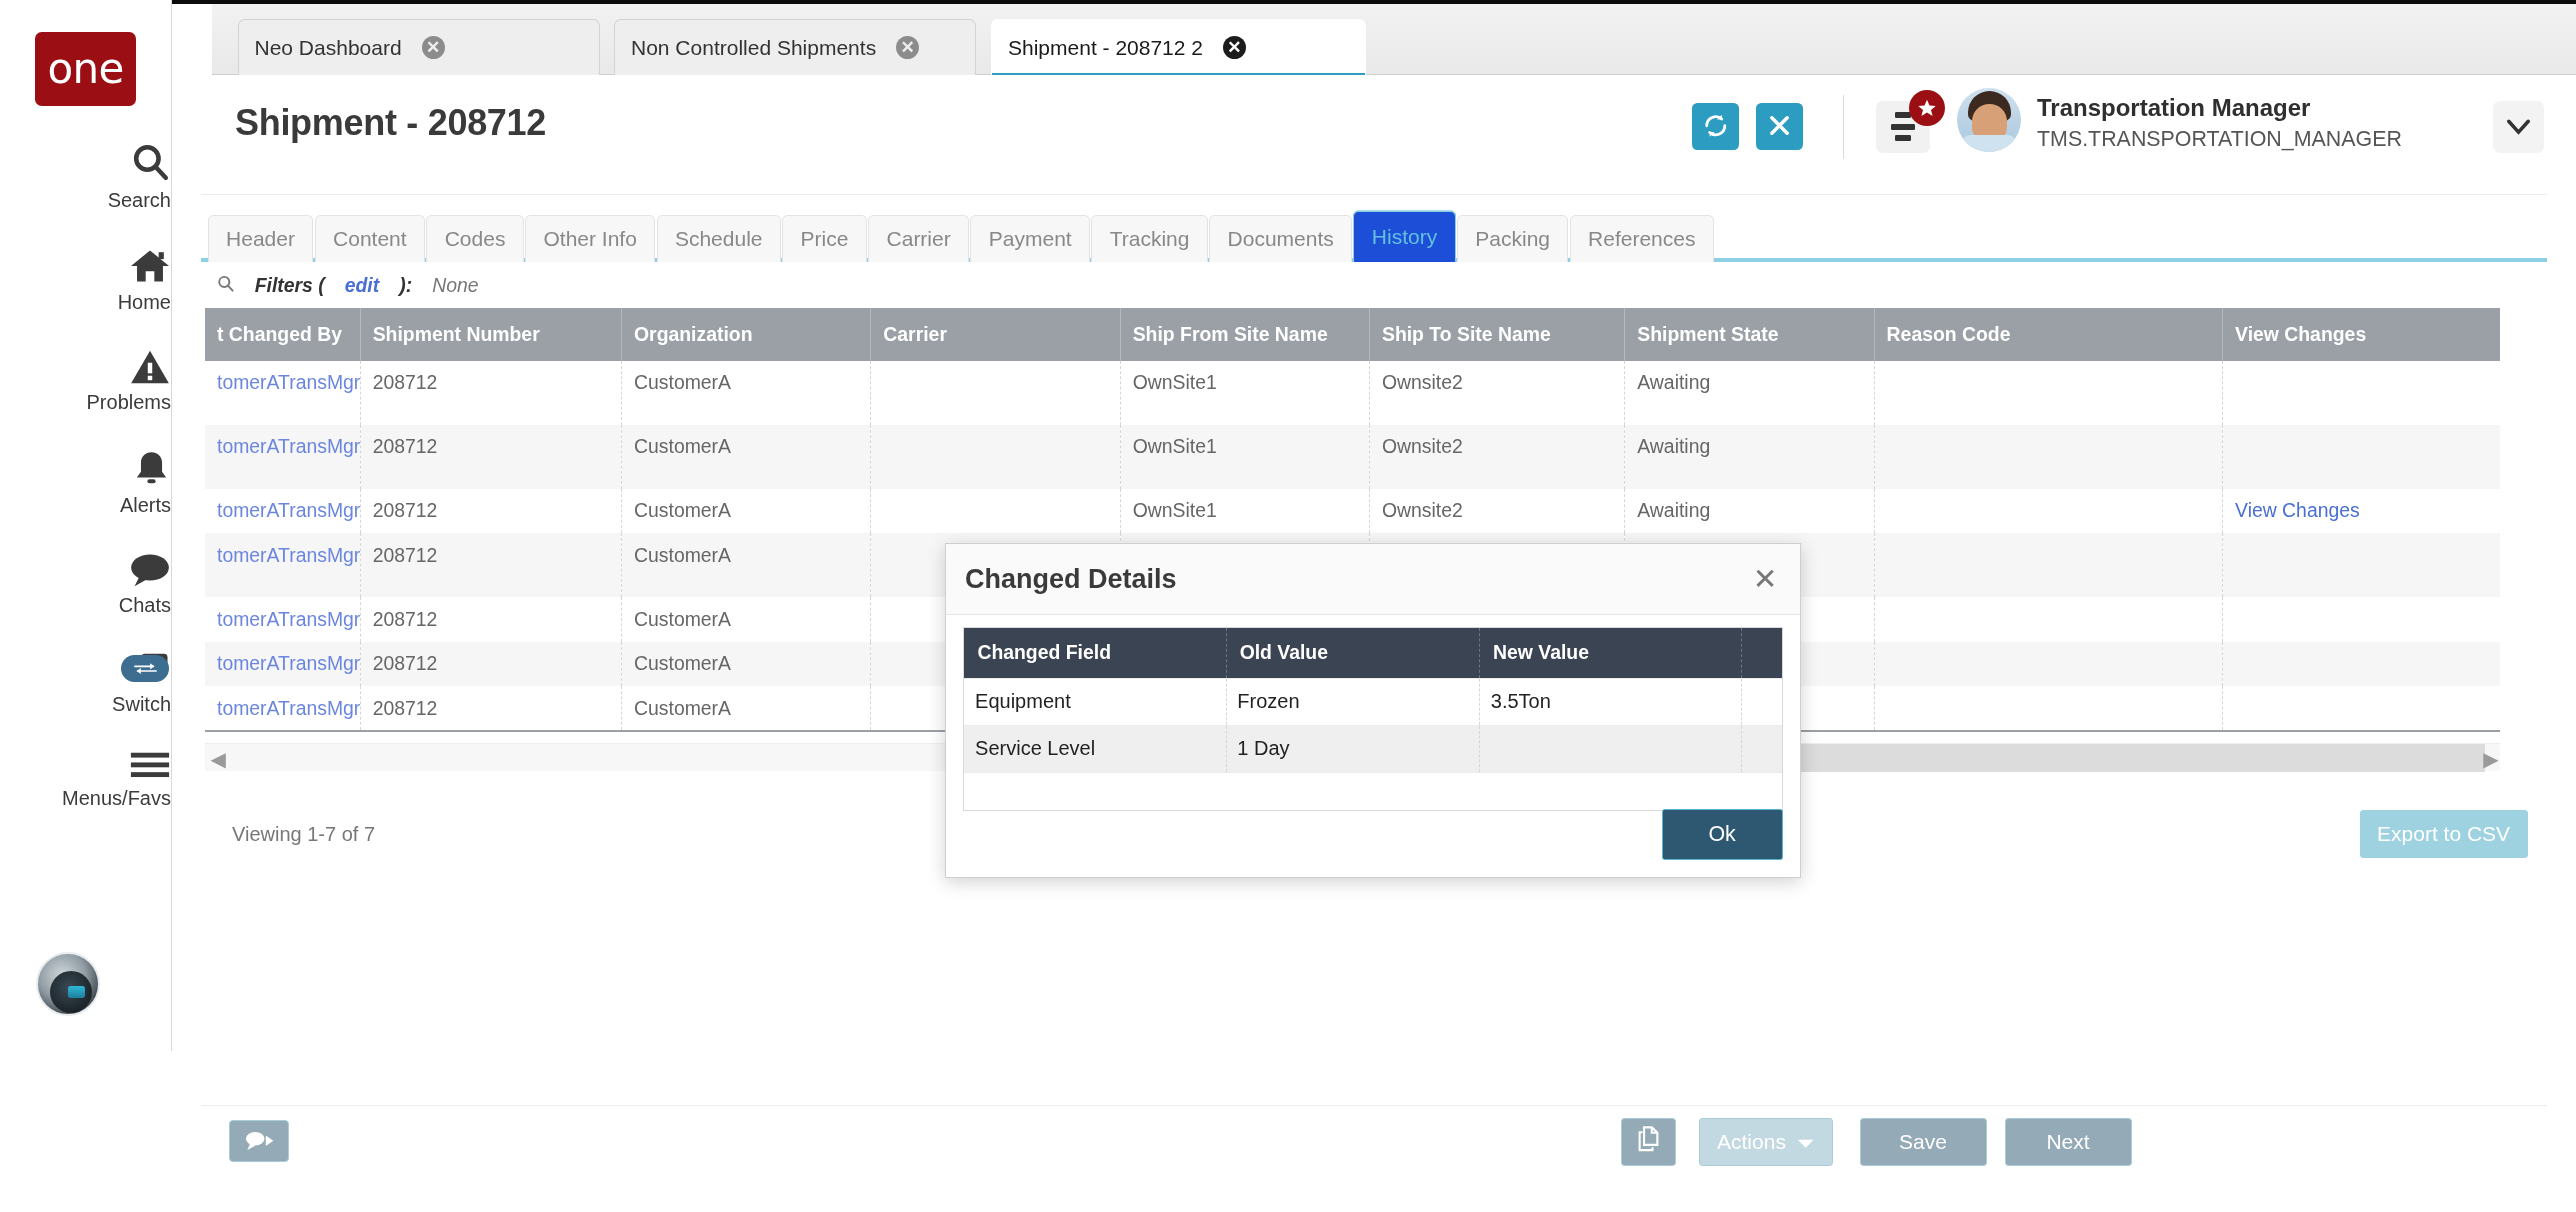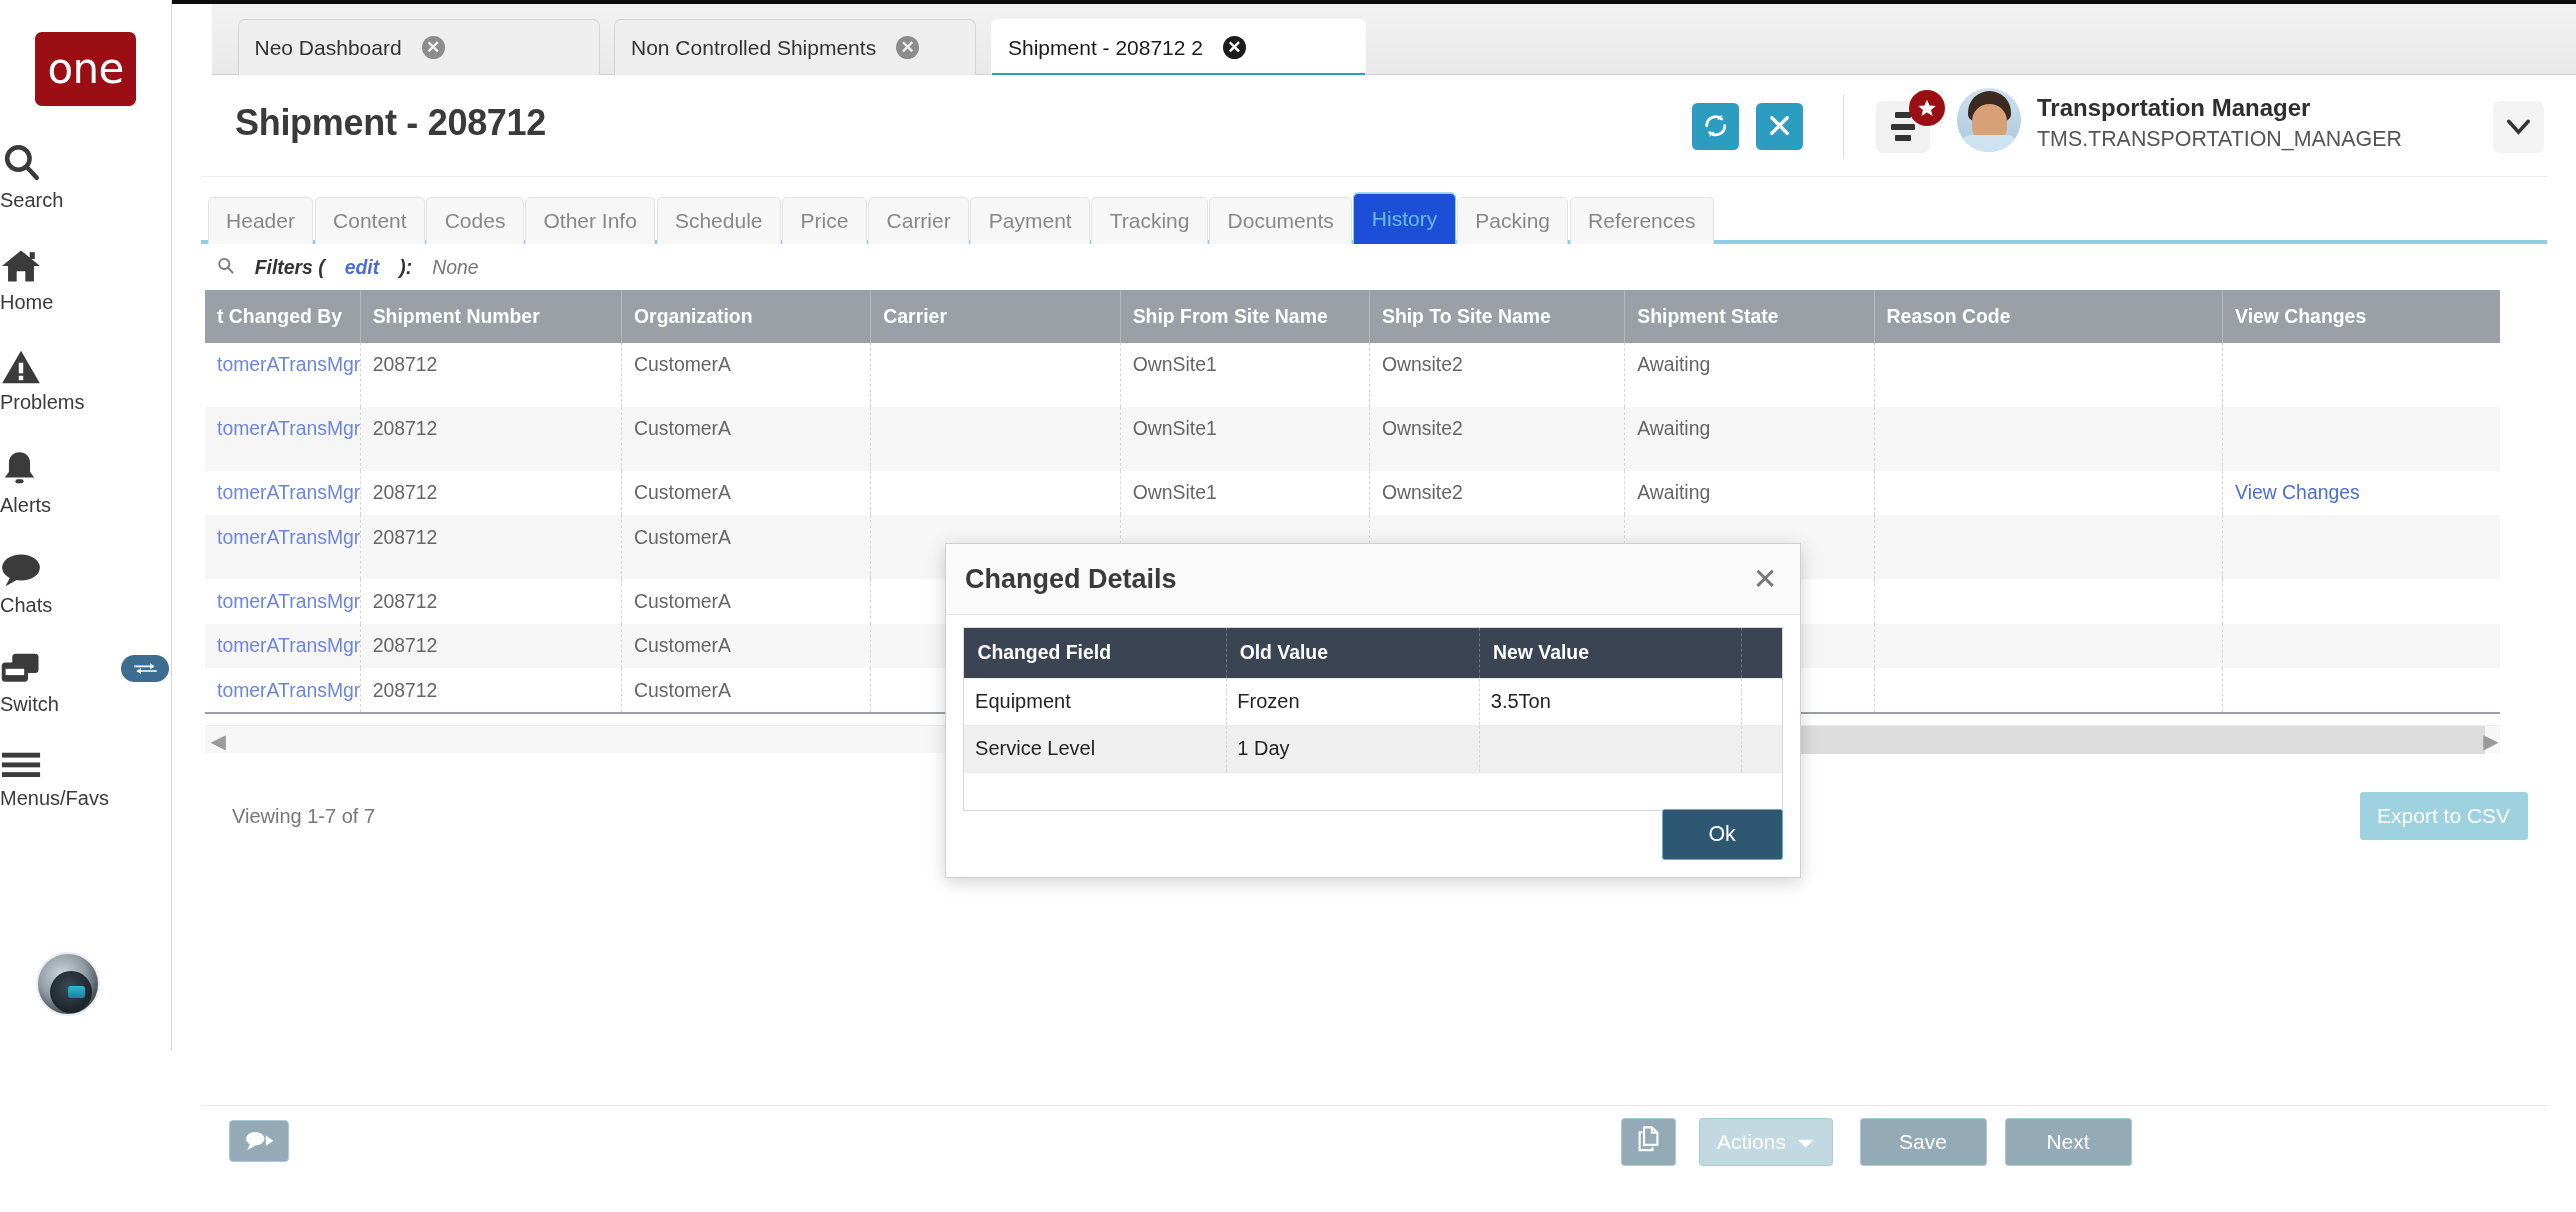--- a/index.html
+++ b/index.html
@@ -21,21 +21,21 @@
   #logo {
     margin-top: 32px; width: 101px; height: 74px; background: #9b0e13;
     border-radius: 6.7px; display: flex; align-items: center; justify-content: center;
   }
   #logo .logo-text {
     color: #fff; font-size: 42px; font-weight: 400; letter-spacing: -0.7px;
     font-family: "DejaVu Sans", sans-serif; line-height: 1;
   }
   .nav-item {
     margin-top: 35px; width: 100%; display: flex; flex-direction: column;
-    align-items: flex-start; position: relative; cursor: pointer;
+    align-items: flex-end; position: relative; cursor: pointer;
   }
   .nav-item .nav-icon { color: #3b3b3b; display: block; }
   .nav-item .nav-label {
     margin-top: 4px; font-size: 20px; color: #3b3b3b; font-weight: 400;
     font-family: "Liberation Sans", sans-serif;
   }
   #switch-badge {
     position: absolute; left: 121px; top: 2.7px;
     width: 48px; height: 27px; background: #3d6e91; border-radius: 13.4px;
     display: flex; align-items: center; justify-content: center;
@@ -88,21 +88,21 @@
   #tab-0 { left: 25.5px;  width: 362px; }
   #tab-1 { left: 402px; width: 362px; }
   #tab-2 { left: 779px; width: 375px; }
 
   
   #content {
     position: absolute; left: 201px; top: 75px; right: 29.5px; bottom: 0;
     background: #ffffff;
   }
   #pagehead {
-    position: relative; height: 102px; border-bottom: 0.7px solid #ececec;
+    position: relative; height: 120px; border-bottom: 0.7px solid #ececec;
     display:flex; align-items:center;
   }
   #page-title {
     position:absolute; left: 34px; top: 27px;
     font-size: 36px; font-weight: bold; color: #3a3a3a; letter-spacing: -0.3px;
   }
   .hdr-sqbtn {
     position:absolute; top: 28px; width: 47px; height: 47px; border-radius: 5.4px;
     background:#2c9cc0; display:flex; align-items:center; justify-content:center; cursor:pointer;
   }

